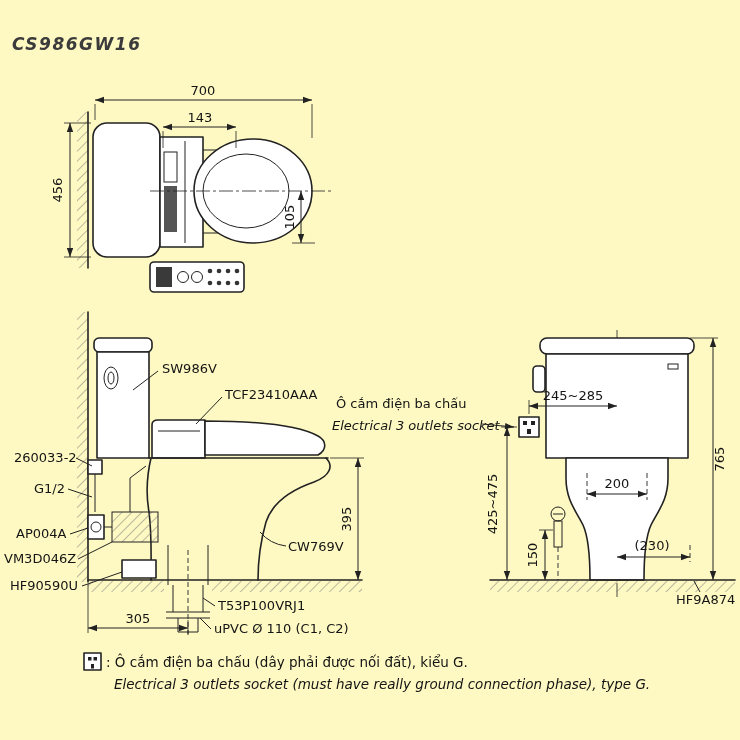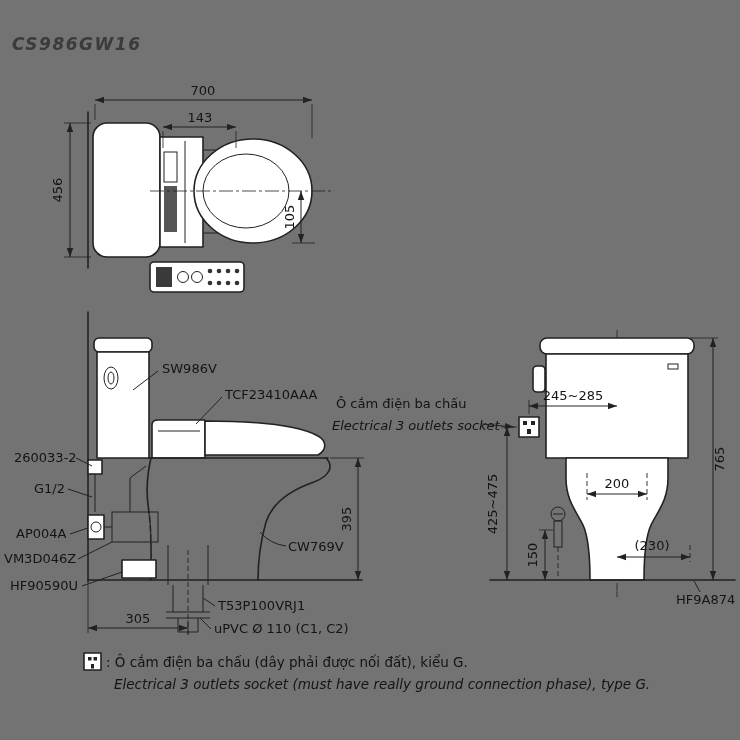--- a/index.html
+++ b/index.html
@@ -1,16 +1,16 @@
 <!DOCTYPE html>
 <html><head>
 <meta charset="utf-8">
 <style>
   html,body{margin:0;padding:0;background:#ffffff;}
-  #canvas{position:relative;width:740px;height:740px;background:#737373;overflow:hidden;}
+  #canvas{position:relative;width:740px;height:740px;background:#fef9c3;overflow:hidden;}
   svg text{font-family:"DejaVu Sans","Liberation Sans",sans-serif;font-size:13px;fill:#141414;}
   .title-text{font-size:17px;font-weight:bold;font-style:italic;letter-spacing:1.5px;fill:#3b3b3b;}
   .outline{fill:none;stroke:#222;stroke-width:1.6;stroke-linejoin:round;stroke-linecap:round;}
   .outline-w{fill:#fff;stroke:#222;stroke-width:1.6;stroke-linejoin:round;}
   .thin{fill:none;stroke:#222;stroke-width:1;}
   .dim{stroke:#222;stroke-width:1;fill:none;}
   .ext{stroke:#222;stroke-width:0.8;fill:none;}
   .leader{fill:none;stroke:#222;stroke-width:1;}
   .cl{stroke:#222;stroke-width:0.8;fill:none;stroke-dasharray:14 3 3 3;}
   .dash{stroke:#222;stroke-width:0.9;fill:none;stroke-dasharray:5 3;}

